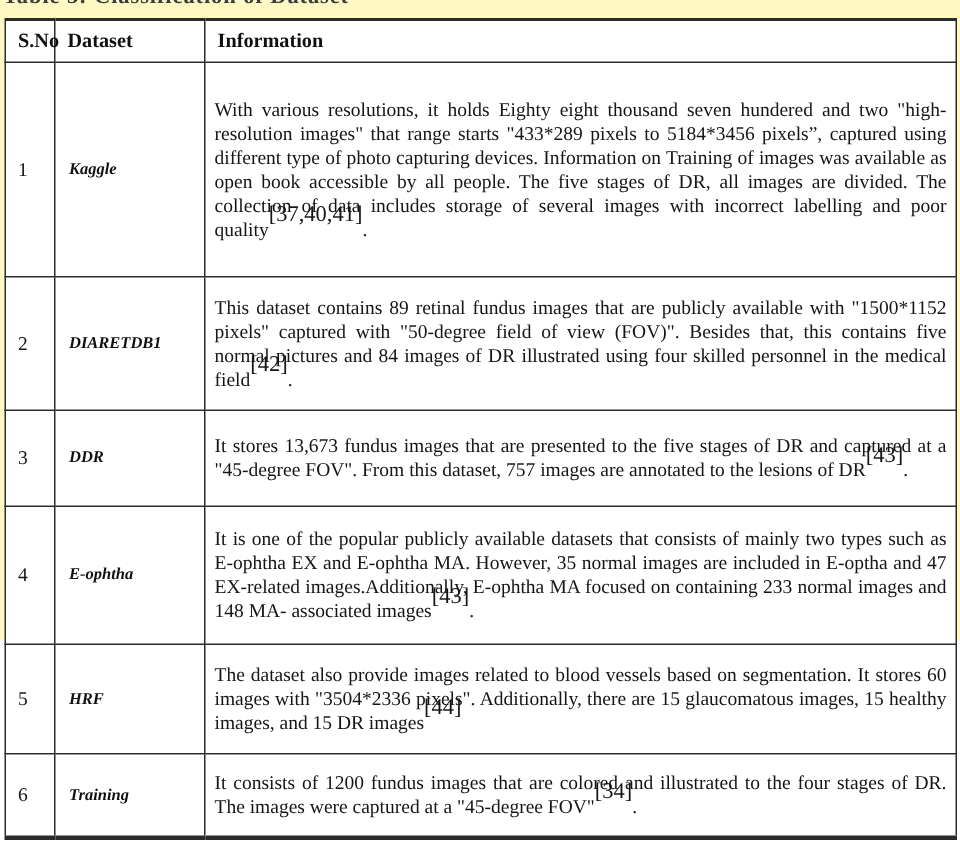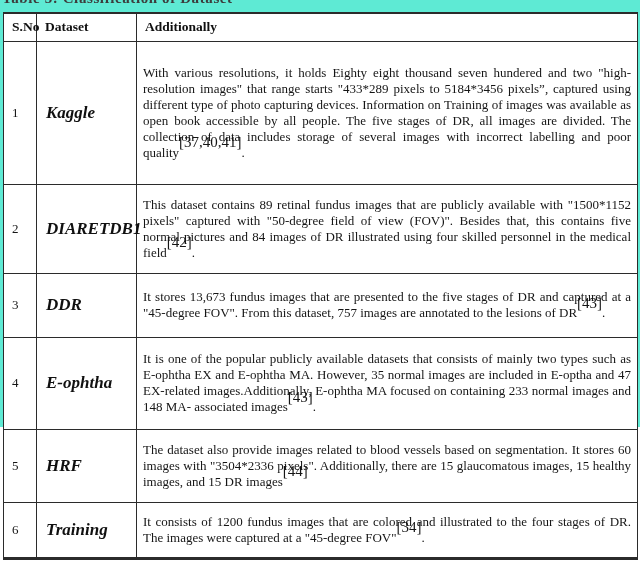--- a/index.html
+++ b/index.html
@@ -3,21 +3,21 @@
 <meta charset="utf-8">
 <style>
   html, body {
     margin: 0; padding: 0;
     width: 640px; height: 561px;
     background: #ffffff;
     overflow: hidden;
     font-family: "Liberation Serif", serif;
     color: #111111;
   }
-  .page { position: relative; width: 640px; height: 427px; background: #5eead4; }
+  .page { position: relative; width: 640px; height: 427px; background: #fef9c3; }
 
   
   .caption-clip {
     position: absolute; top: 0; left: 2px;
     height: 7px; width: 330px;
     overflow: hidden;
   }
   .caption-text {
     display: block;
     font-weight: bold;
@@ -56,21 +56,21 @@
   .r4 { height: 92px; }
   .r5 { height: 73px; }
   .r6 { height: 56px; }
 
   td.sno-cell {
     font-size: 13px;
     padding-left: 8px;
     color: #151515;
   }
   td.dataset-cell {
-    font-size: 17px;
+    font-size: 11px;
     font-weight: bold;
     font-style: italic;
     padding-left: 9px;
     color: #101010;
   }
   td.desc-cell {
     font-size: 13px;
     line-height: 16px;
     text-align: justify;
     padding: 3px 6px 3px 6px;
@@ -95,21 +95,21 @@
   <table class="ds-table">
     <colgroup>
       <col style="width:33px">
       <col style="width:100px">
       <col style="width:501px">
     </colgroup>
     <tbody>
         <tr class="header-row">
       <th>S.No</th>
       <th>Dataset</th>
-      <th>Additionally</th>
+      <th>Information</th>
     </tr>
 
     <tr class="r1">
       <td class="sno-cell">1</td>
       <td class="dataset-cell">Kaggle</td>
       <td class="desc-cell"><span>With various resolutions, it holds Eighty eight thousand seven hundered and two "high-resolution images" that range starts "433*289 pixels to 5184*3456 pixels”, captured using different type of photo capturing devices. Information on Training of images was available as open book accessible by all people. The five stages of DR, all images are divided. The collection of data includes storage of several images with incorrect labelling and poor quality</span><sup>[37,40,41]</sup><span>.</span></td>
     </tr>
 
     <tr class="r2">
       <td class="sno-cell">2</td>

